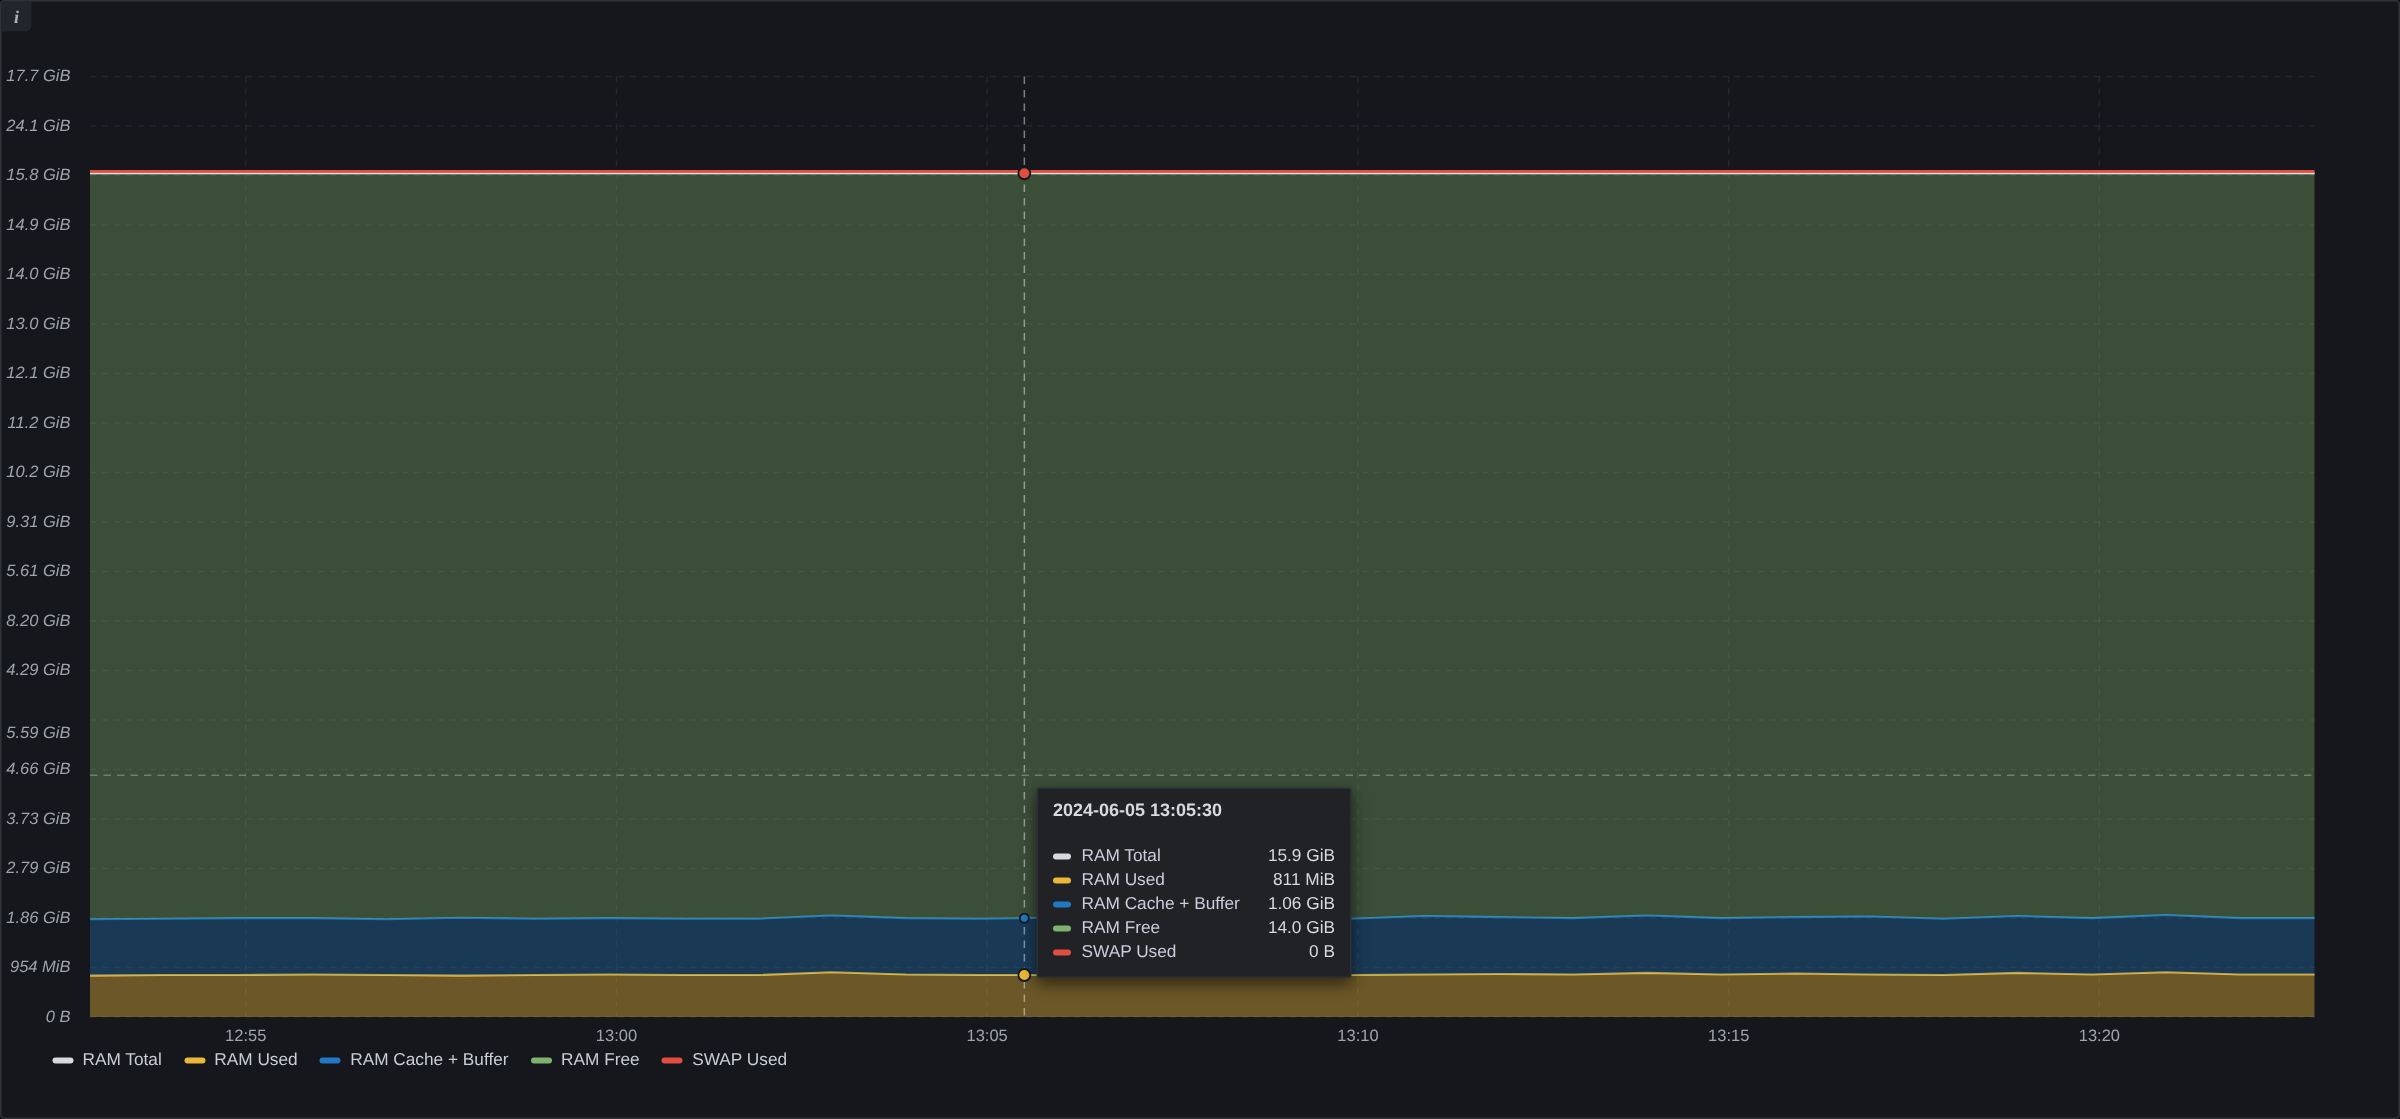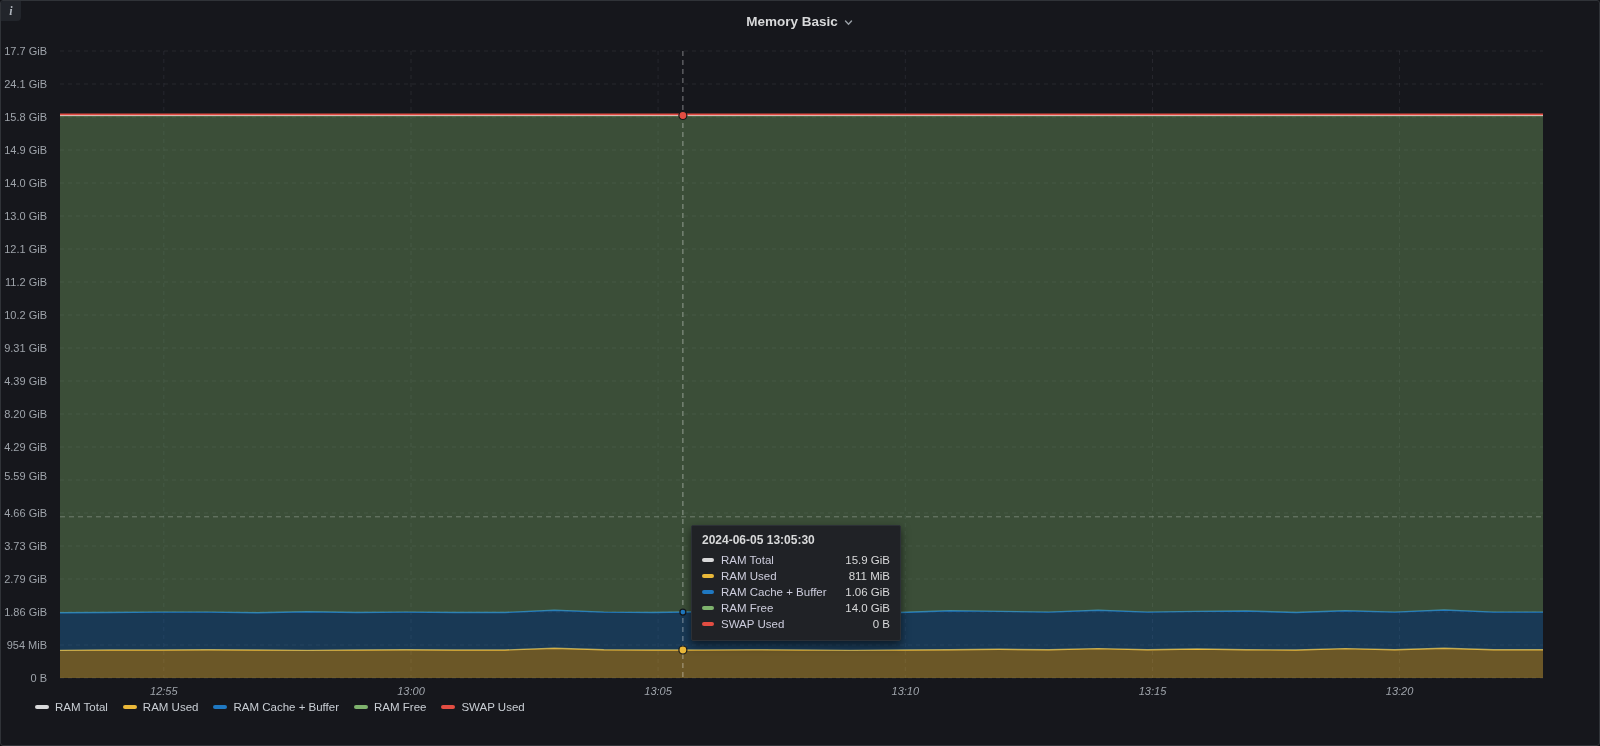--- a/index.html
+++ b/index.html
@@ -13,54 +13,46 @@
     display:flex;align-items:center;justify-content:center;gap:5px;
   }
   .panel-title{font-size:13.5px;font-weight:700;color:#d8d9da;}
   .chevron-icon{display:inline-flex;margin-top:2px;}
   .info-corner{
     position:absolute;top:0;left:0;width:20px;height:20px;z-index:6;
     background:#22252b;color:#aeb4bc;display:flex;align-items:center;justify-content:center;
     font-family:"Liberation Serif",serif;font-style:italic;font-weight:700;font-size:12px;
     border-radius:0 0 4px 0;cursor:pointer;
   }
-  .ytick{position:absolute;right:6px;transform:translateY(-50%);font-size:11px;color:#9fa4ab;white-space:nowrap;}
+  .ytick{position:absolute;right:6px;transform:translateY(-50%);font-size:11px;color:#9fa4ab;white-space:nowrap;font-style:italic;}
   .y-axis{position:absolute;left:0;top:0;width:52px;height:700px;}
-  .xtick{position:absolute;top:684px;transform:translateX(-50%);font-size:11px;color:#9fa4ab;white-space:nowrap;font-style:italic;}
+  .xtick{position:absolute;top:684px;transform:translateX(-50%);font-size:11px;color:#9fa4ab;white-space:nowrap;}
   .chart-svg{position:absolute;left:0;top:0;}
   .legend{position:absolute;left:34px;top:700px;display:flex;gap:15px;align-items:center;}
   .legend-item{display:flex;align-items:center;gap:6px;cursor:pointer;}
   .legend-swatch{width:14px;height:4px;border-radius:2px;flex:none;}
   .legend-label{font-size:11.5px;color:#c9ced4;}
   .tooltip{
     position:absolute;left:690px;top:524px;width:188px;z-index:5;
     background:#202226;border:1px solid #2c3036;border-radius:2px;
     box-shadow:0 4px 10px rgba(0,0,0,.55);padding:7px 10px 8px 10px;
   }
-  .tooltip-header{font-size:12px;font-weight:700;color:#d8d9da;margin-bottom:5px;}
+  .tooltip-header{font-size:12px;font-weight:700;color:#d8d9da;margin-bottom:16px;}
   .tooltip-row{display:flex;align-items:center;gap:7px;height:16px;}
   .tooltip-swatch{width:12px;height:4px;border-radius:2px;flex:none;}
   .tooltip-label{font-size:11.5px;color:#ccccdc;flex:1;white-space:nowrap;}
   .tooltip-value{font-size:11.5px;color:#d8d9da;white-space:nowrap;}
 </style>
 </head>
 <body>
 
 <div class="panel">
 
   <div class="info-corner">i</div>
 
-  <div class="header">
-    <span class="panel-title">Memory Basic</span>
-    <span class="chevron-icon">
-      <svg width="11" height="11" viewBox="0 0 11 11">
-        <path d="M2.5 4 L5.5 7.2 L8.5 4" fill="none" stroke="#9aa0a6" stroke-width="1.4" stroke-linecap="round"></path>
-      </svg>
-    </span>
-  </div>
 
   <svg id="chart-svg" class="chart-svg" width="1600" height="746" viewBox="0 0 1600 746">
       <g stroke="rgba(204,204,220,0.09)" stroke-width="1" stroke-dasharray="4 4">
         <line x1="59" x2="1542" y1="50.0" y2="50.0"></line>
         <line x1="59" x2="1542" y1="83.0" y2="83.0"></line>
         <line x1="59" x2="1542" y1="116.0" y2="116.0"></line>
         <line x1="59" x2="1542" y1="149.0" y2="149.0"></line>
         <line x1="59" x2="1542" y1="182.0" y2="182.0"></line>
         <line x1="59" x2="1542" y1="215.0" y2="215.0"></line>
         <line x1="59" x2="1542" y1="248.0" y2="248.0"></line>
@@ -106,24 +98,24 @@
       <div class="ytick" style="top:50.0px">17.7 GiB</div>
       <div class="ytick" style="top:83.0px">24.1 GiB</div>
       <div class="ytick" style="top:116.0px">15.8 GiB</div>
       <div class="ytick" style="top:149.0px">14.9 GiB</div>
       <div class="ytick" style="top:182.0px">14.0 GiB</div>
       <div class="ytick" style="top:215.0px">13.0 GiB</div>
       <div class="ytick" style="top:248.0px">12.1 GiB</div>
       <div class="ytick" style="top:281.0px">11.2 GiB</div>
       <div class="ytick" style="top:314.0px">10.2 GiB</div>
       <div class="ytick" style="top:347.0px">9.31 GiB</div>
-      <div class="ytick" style="top:380.0px">4.39 GiB</div>
+      <div class="ytick" style="top:380.0px">5.61 GiB</div>
       <div class="ytick" style="top:413.0px">8.20 GiB</div>
       <div class="ytick" style="top:446.0px">4.29 GiB</div>
-      <div class="ytick" style="top:475px">5.59 GiB</div>
+      <div class="ytick" style="top:488px">5.59 GiB</div>
       <div class="ytick" style="top:512.0px">4.66 GiB</div>
       <div class="ytick" style="top:545.0px">3.73 GiB</div>
       <div class="ytick" style="top:578.0px">2.79 GiB</div>
       <div class="ytick" style="top:611.0px">1.86 GiB</div>
       <div class="ytick" style="top:644.0px">954 MiB</div>
       <div class="ytick" style="top:677.0px">0 B</div>
     </div>
   <div id="x-axis">
       <div class="xtick" style="left:162.8px">12:55</div>
       <div class="xtick" style="left:410.0px">13:00</div>

